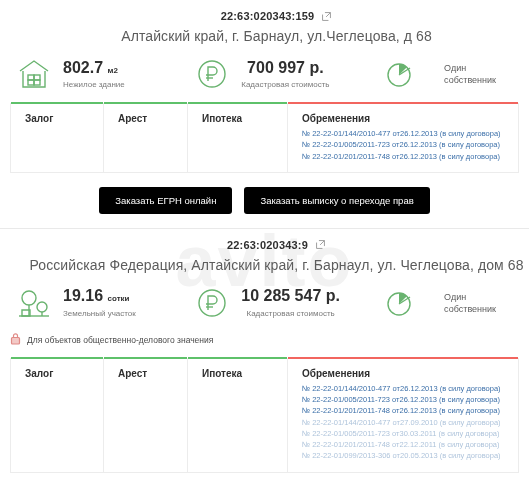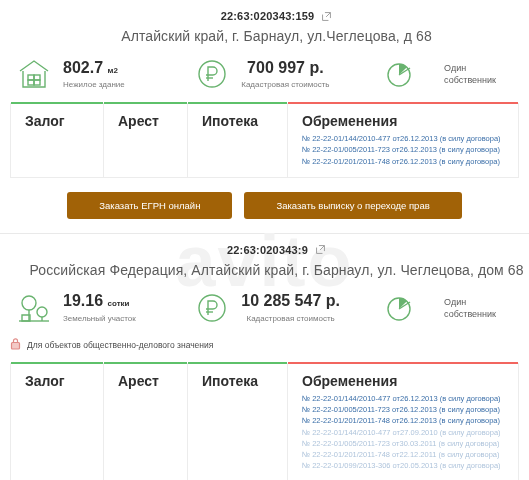--- a/index.html
+++ b/index.html
@@ -72,34 +72,34 @@
   .col::before {
     content: ""; position: absolute; left: 0; right: 0; top: -1px;
     height: 2px; background: #5ec16a;
   }
   .col.red::before { background: #f2655f; }
   .col.c1 { width: 92px; }
   .col.c2 { width: 84px; }
   .col.c3 { width: 100px; }
   .col.c4 { flex: 1 1 auto; padding-right: 8px; }
   .col + .col { border-left: 1px solid #ececec; }
-  .col-title { font-size: 14px; font-weight: bold; color: #2f2f2f; }
+  .col-title { font-size: 10px; font-weight: bold; color: #2f2f2f; }
   .enc-list { margin-top: 4px; }
   .enc-item { font-size: 7.5px; color: #3a6ea8; line-height: 1.5; white-space: nowrap; }
   .enc-item.faded { opacity: .42; }
 
   
   .btn-row {
     display: flex; justify-content: center; gap: 12px;
     margin-top: 14px; padding-bottom: 14px;
   }
   .btn {
-    background: #a16207; color: #ffffff; border: none; border-radius: 3px;
+    background: #000000; color: #ffffff; border: none; border-radius: 3px;
     font-size: 9.5px; font-family: "Liberation Sans", sans-serif;
-    padding: 8px 32px; cursor: pointer; white-space: nowrap;
+    padding: 8px 16px; cursor: pointer; white-space: nowrap;
   }
 </style>
 </head>
 <body>
 
 <div id="root">
 
   <div class="watermark">avito</div>
 
   <div class="card">

